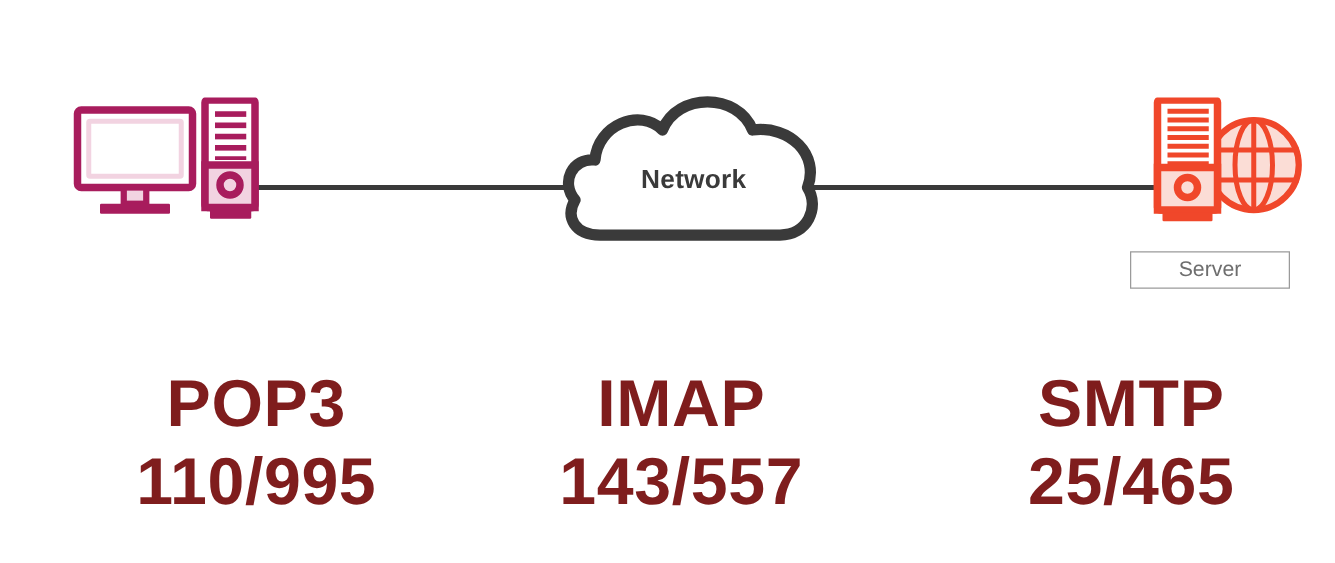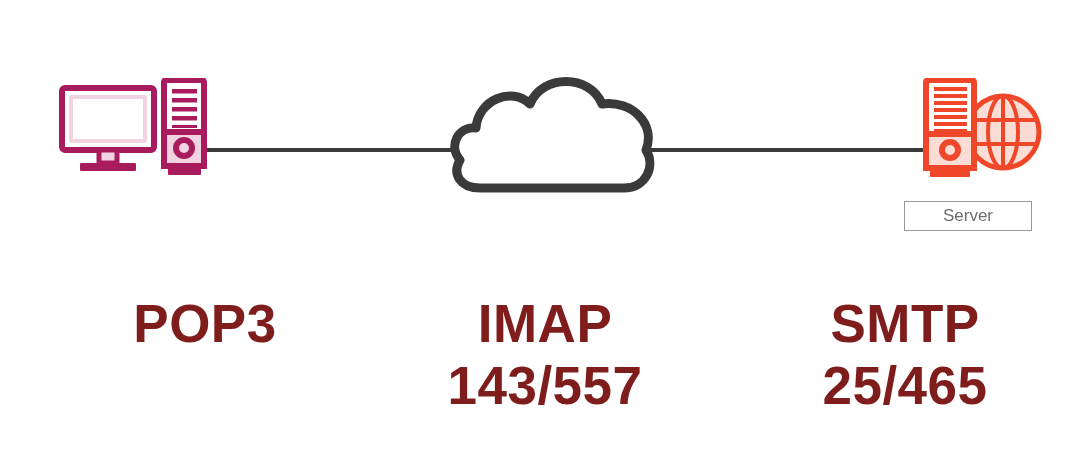--- a/index.html
+++ b/index.html
@@ -137,20 +137,21 @@
     <svg width="210" height="125" viewBox="0 0 210 125" xmlns="http://www.w3.org/2000/svg">
       <path d="M 30 118
                C 10 118, 2 104, 10 90
                C -2 76, 8 56, 26 58
                C 28 30, 62 16, 80 34
                C 92 4, 140 4, 152 34
                C 182 30, 206 54, 196 80
                C 206 96, 196 118, 174 118
                Z" fill="#ffffff" stroke="#3a3a3a" stroke-width="9" stroke-linejoin="round" stroke-linecap="round"></path>
     </svg>
+    <div id="cloud-label">Network</div>
   </div>
 
   <div class="node-icon" id="server-icon">
     <svg width="125" height="110" viewBox="0 0 125 110" xmlns="http://www.w3.org/2000/svg">
 
       <circle cx="83" cy="54" r="36" fill="#FBDDD6" stroke="#F0472A" stroke-width="5"></circle>
       <line x1="47" y1="42" x2="119" y2="42" stroke="#F0472A" stroke-width="4"></line>
       <line x1="47" y1="66" x2="119" y2="66" stroke="#F0472A" stroke-width="4"></line>
       <ellipse cx="83" cy="54" rx="15" ry="36" fill="none" stroke="#F0472A" stroke-width="4"></ellipse>
       <line x1="83" y1="18" x2="83" y2="90" stroke="#F0472A" stroke-width="4"></line>
@@ -172,20 +173,21 @@
       <rect x="10" y="92" width="40" height="7" rx="1" ry="1" fill="#F0472A"></rect>
     </svg>
   </div>
 
 
   <div class="name-box" id="server-box">Server</div>
 
 
   <div class="protocol-col" id="protocol-col-0">
     <div class="protocol-name">POP3</div>
+    <div class="protocol-ports">110/995</div>
   </div>
 
   <div class="protocol-col" id="protocol-col-1">
     <div class="protocol-name">IMAP</div>
     <div class="protocol-ports">143/557</div>
   </div>
 
   <div class="protocol-col" id="protocol-col-2">
     <div class="protocol-name">SMTP</div>
     <div class="protocol-ports">25/465</div>

